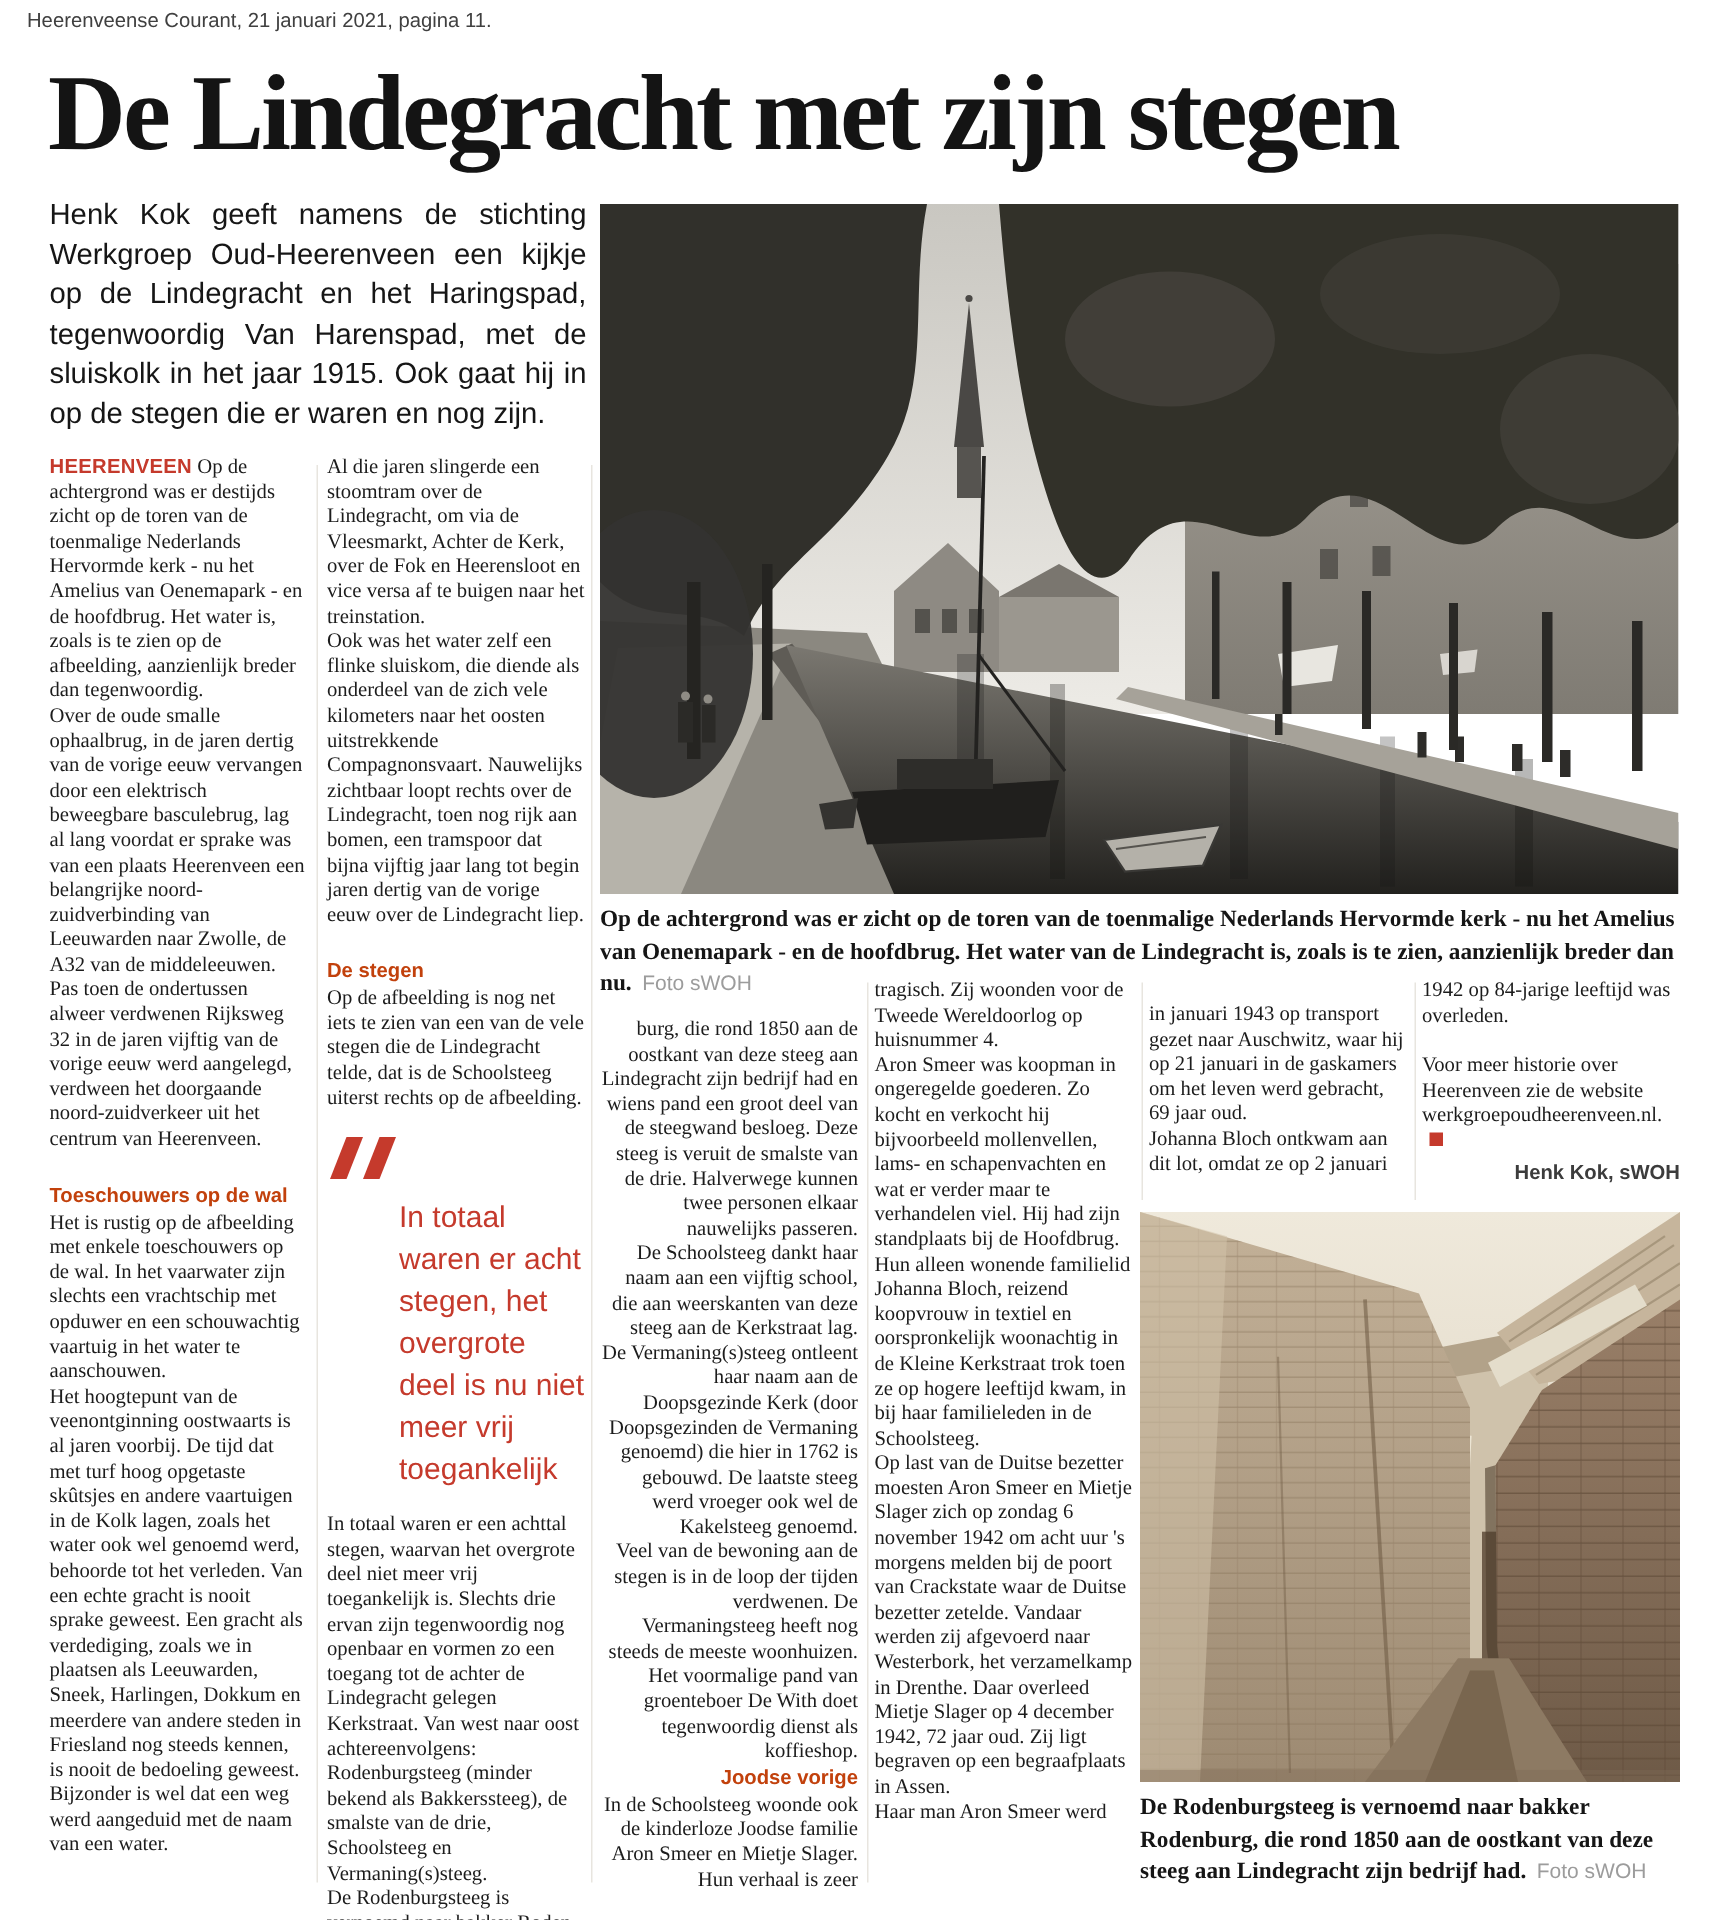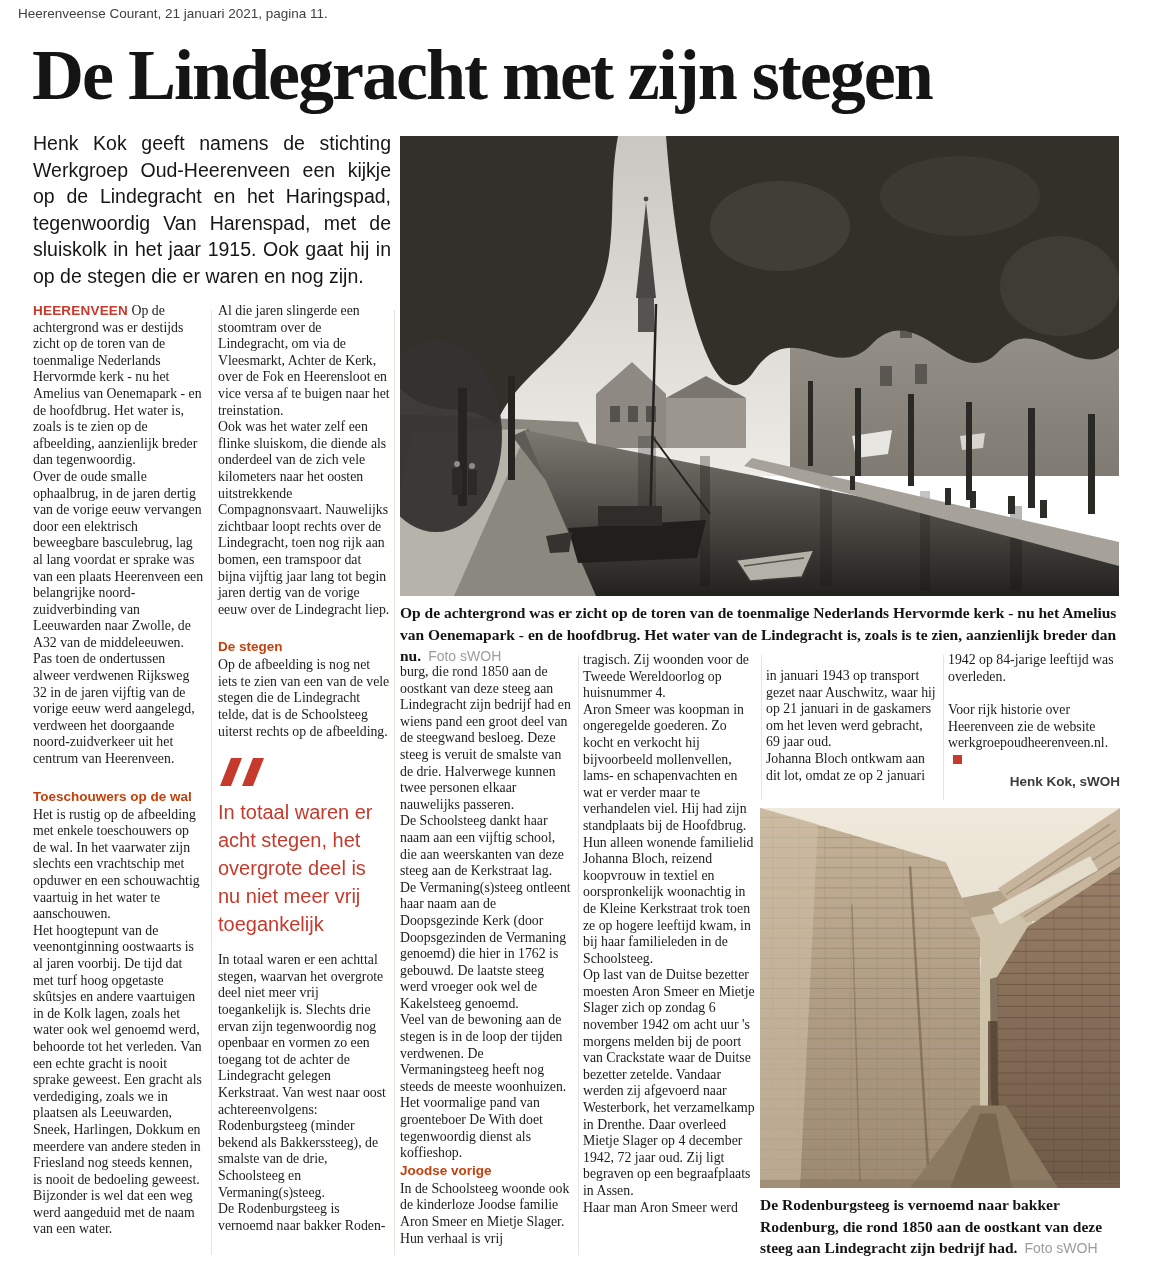--- a/index.html
+++ b/index.html
@@ -12,21 +12,21 @@
   .standfirst{position:absolute;left:33px;top:130px;width:358px;margin:0;text-align:justify;
               font:19.5px/26.5px "Liberation Sans",sans-serif;color:#161616;}
   .col{position:absolute;width:172px;}
   .body{margin:0;font:13.8px/16.6px "Liberation Serif",serif;color:#1c1c1c;}
   .subhead{margin:0 0 2px 0;font:bold 13.5px/17px "Liberation Sans",sans-serif;color:#c2410c;}
   .gap{margin-top:20px;}
   .gap-top{margin-top:17px;}
   .lead-label{font:bold 13.5px "Liberation Sans",sans-serif;color:var(--accent);letter-spacing:.2px;}
   .pullquote{margin:18px 0 14px 0;}
   .quote-icon{display:block;width:46px;height:28px;color:var(--accent);margin-bottom:12px;}
-  .pq-text{font:20px/28px "Liberation Sans",sans-serif;color:var(--accent);}
+  .pq-text{font:20px/28px "Liberation Sans",sans-serif;color:var(--accent);margin-left:48px;}
   .figure{position:absolute;margin:0;padding:0;}
   .figure svg{display:block;}
   .caption{position:absolute;margin:0;font:bold 15.5px/21.5px "Liberation Serif",serif;color:#151515;}
   .credit{font:14px "Liberation Sans",sans-serif;font-weight:normal;color:var(--credit);margin-left:7px;}
   .byline{margin-top:4px;text-align:right;font:bold 13.5px/17px "Liberation Sans",sans-serif;color:#3c3c3c;}
   .end-mark{display:inline-block;width:9px;height:9px;background:var(--accent);margin-left:5px;}
   .vrule{position:absolute;width:1px;background:#e8e5df;}
 </style>
 </head>
 <body>
@@ -177,45 +177,45 @@
       <svg class="quote-icon" viewBox="0 0 46 28">
         <polygon points="2,28 13,0 24,0 13,28" fill="currentColor"></polygon>
         <polygon points="24,28 35,0 46,0 35,28" fill="currentColor"></polygon>
       </svg>
       <div class="pq-text">In totaal waren er acht stegen, het overgrote deel is nu niet meer vrij toegankelijk</div>
     </div>
     <p class="body">In totaal waren er een achttal stegen, waarvan het overgrote deel niet meer vrij toegankelijk is. Slechts drie ervan zijn tegenwoordig nog openbaar en vormen zo een toegang tot de achter de Lindegracht gelegen Kerkstraat. Van west naar oost achtereenvolgens: Rodenburgsteeg (minder bekend als Bakkerssteeg), de smalste van de drie, Schoolsteeg en Vermaning(s)steeg.</p>
     <p class="body">De Rodenburgsteeg is vernoemd naar bakker Roden-</p>
   </div>
 
-  <div class="col" style="left:400px;top:664px;">
+  <div class="col" style="left:400px;top:678px;text-align:right;">
     <p class="body">burg, die rond 1850 aan de oostkant van deze steeg aan Lindegracht zijn bedrijf had en wiens pand een groot deel van de steegwand besloeg. Deze steeg is veruit de smalste van de drie. Halverwege kunnen twee personen elkaar nauwelijks passeren.</p>
     <p class="body">De Schoolsteeg dankt haar naam aan een vijftig school, die aan weerskanten van deze steeg aan de Kerkstraat lag.</p>
     <p class="body">De Vermaning(s)steeg ontleent haar naam aan de Doopsgezinde Kerk (door Doopsgezinden de Vermaning genoemd) die hier in 1762 is gebouwd. De laatste steeg werd vroeger ook wel de Kakelsteeg genoemd.</p>
     <p class="body">Veel van de bewoning aan de stegen is in de loop der tijden verdwenen. De Vermaningsteeg heeft nog steeds de meeste woonhuizen. Het voormalige pand van groenteboer De With doet tegenwoordig dienst als koffieshop.</p>
     <h3 class="subhead">Joodse vorige</h3>
-    <p class="body">In de Schoolsteeg woonde ook de kinderloze Joodse familie Aron Smeer en Mietje Slager. Hun verhaal is vrij</p>
+    <p class="body">In de Schoolsteeg woonde ook de kinderloze Joodse familie Aron Smeer en Mietje Slager. Hun verhaal is zeer</p>
   </div>
 
   <div class="col" style="left:583px;top:652px;">
     <p class="body">tragisch. Zij woonden voor de Tweede Wereldoorlog op huisnummer 4.</p>
     <p class="body">Aron Smeer was koopman in ongeregelde goederen. Zo kocht en verkocht hij bijvoorbeeld mollenvellen, lams- en schapenvachten en wat er verder maar te verhandelen viel. Hij had zijn standplaats bij de Hoofdbrug.</p>
     <p class="body">Hun alleen wonende familielid Johanna Bloch, reizend koopvrouw in textiel en oorspronkelijk woonachtig in de Kleine Kerkstraat trok toen ze op hogere leeftijd kwam, in bij haar familieleden in de Schoolsteeg.</p>
     <p class="body">Op last van de Duitse bezetter moesten Aron Smeer en Mietje Slager zich op zondag 6 november 1942 om acht uur 's morgens melden bij de poort van Crackstate waar de Duitse bezetter zetelde. Vandaar werden zij afgevoerd naar Westerbork, het verzamelkamp in Drenthe. Daar overleed Mietje Slager op 4 december 1942, 72 jaar oud. Zij ligt begraven op een begraafplaats in Assen.</p>
     <p class="body">Haar man Aron Smeer werd</p>
   </div>
 
   <div class="col" style="left:766px;top:668px;">
     <p class="body">in januari 1943 op transport gezet naar Auschwitz, waar hij op 21 januari in de gaskamers om het leven werd gebracht, 69 jaar oud.</p>
     <p class="body">Johanna Bloch ontkwam aan dit lot, omdat ze op 2 januari</p>
   </div>
 
   <div class="col" style="left:948px;top:652px;">
     <p class="body">1942 op 84-jarige leeftijd was overleden.</p>
-    <p class="body gap-top"><span>Voor rijk historie over Heerenveen zie de website werkgroepoudheerenveen.nl.</span><span class="end-mark"></span></p>
+    <p class="body gap-top"><span>Voor meer historie over Heerenveen zie de website werkgroepoudheerenveen.nl.</span><span class="end-mark"></span></p>
     <div class="byline">Henk Kok, sWOH</div>
   </div>
 
   <figure class="figure" style="left:760px;top:808px;width:360px;height:380px;">
     <svg width="360" height="380" viewBox="0 0 360 378" preserveAspectRatio="none">
       <defs>
         <linearGradient id="gAlSky" x1="0" y1="0" x2="0" y2="1">
           <stop offset="0" stop-color="#efe9db"></stop>
             <stop offset="1" stop-color="#d8cdba"></stop>
         </linearGradient>

